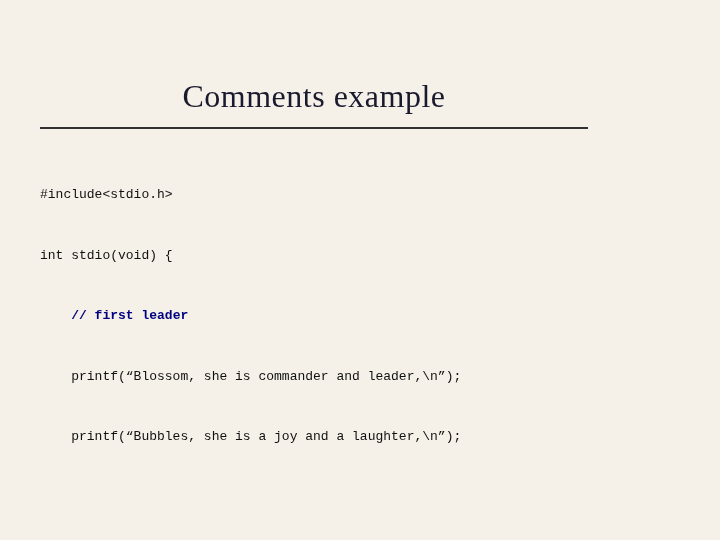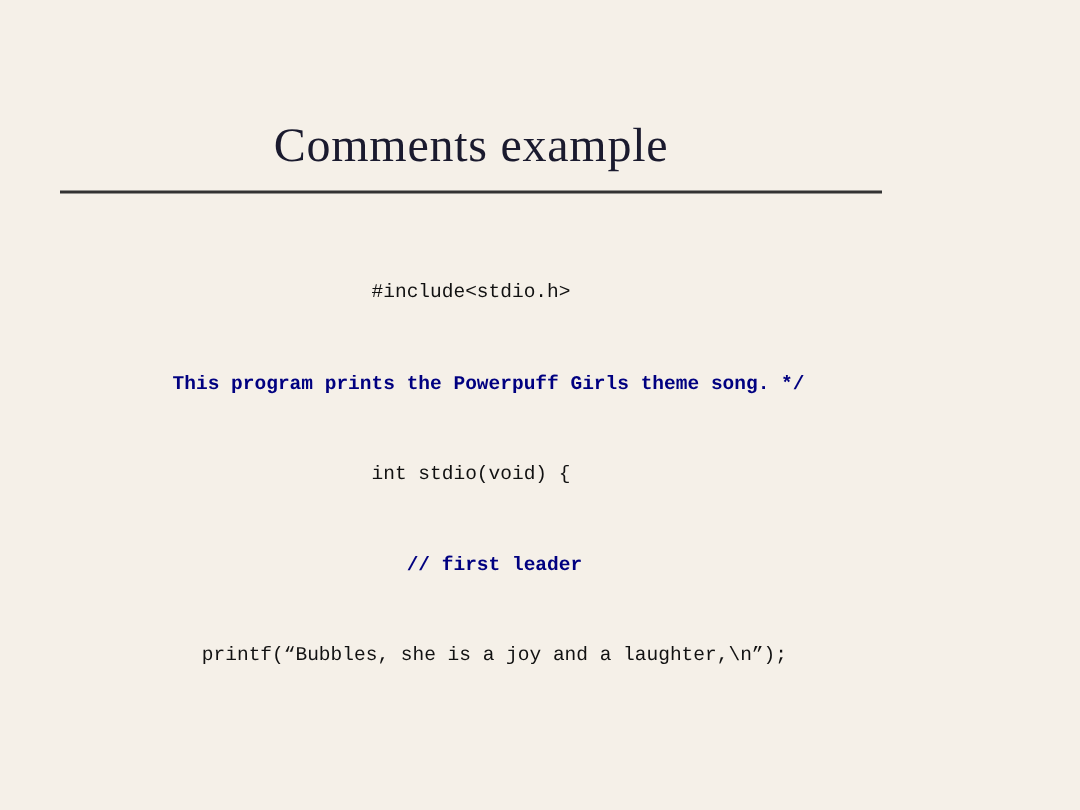--- a/index.html
+++ b/index.html
@@ -45,21 +45,20 @@
     .code-block {
       font-family: 'Courier New', Courier, monospace;
       font-size: 13px;
       line-height: 1.55;
       color: #111;
       white-space: pre;
     }
 
     .code-line {
       display: block;
-      text-align: center;
     }
 
     .bold-blue {
       font-weight: bold;
       color: #000080;
     }
 
     .page-number {
       position: absolute;
       bottom: 16px;
@@ -72,23 +71,23 @@
 </head>
 <body>
 
 <div class="slide">
 
   <h1 class="title">Comments example</h1>
   <hr class="divider">
 
   <div class="code-block">
     <span class="code-line">#include&lt;stdio.h&gt;</span>
-    <span class="code-line"><span class="bold-blue">   This program prints the Powerpuff Girls theme song. */</span></span>
     <span class="code-line">int stdio(void) {</span>
     <span class="code-line">    <span class="bold-blue">// first leader</span></span>
+    <span class="code-line">    printf(“Blossom, she is commander and leader,\n”);</span>
     <span class="code-line">    printf(“Bubbles, she is a joy and a laughter,\n”);</span>
     
     
     
     
     
     
     
     
     

